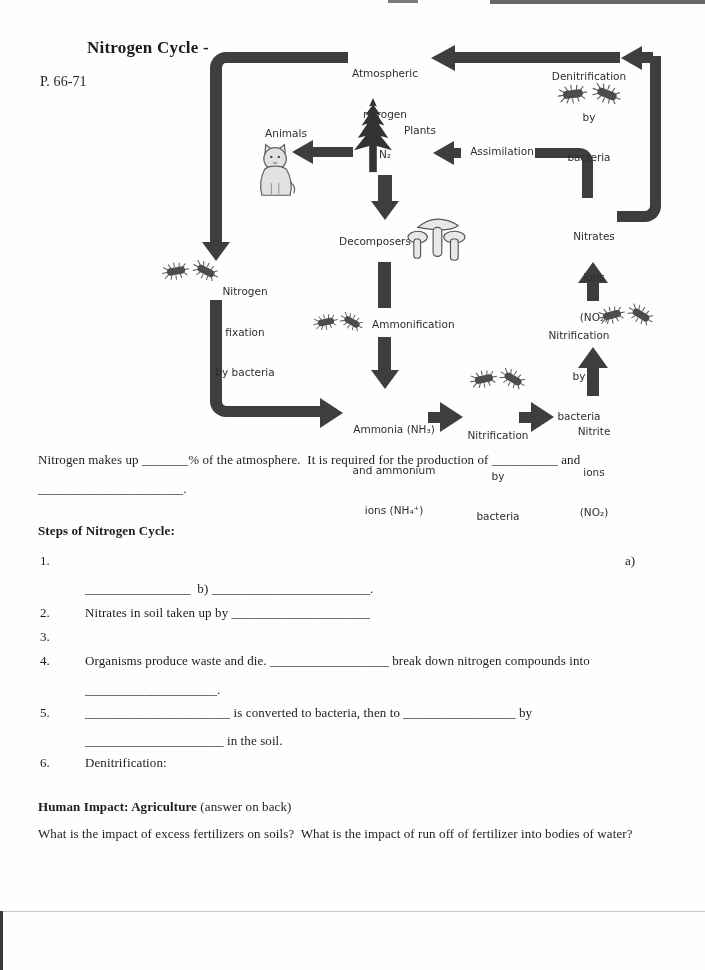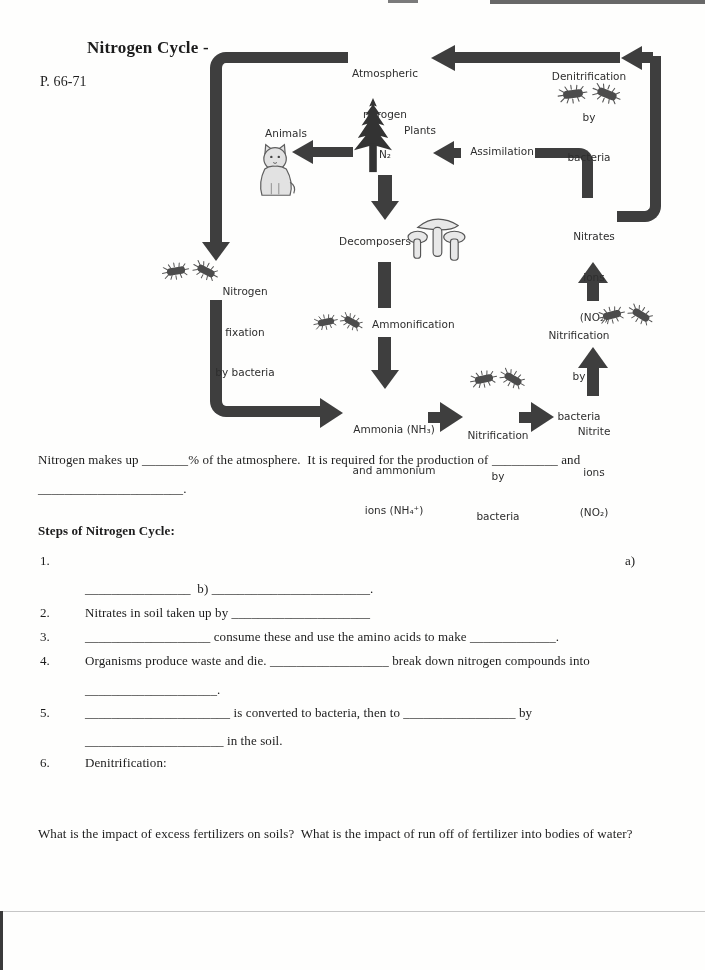--- a/index.html
+++ b/index.html
@@ -253,28 +253,28 @@
   <div class="t tb" style="left:38px;top:523px">Steps of Nitrogen Cycle:</div>
 
   <div class="t" style="left:40px;top:553px">1.</div>
   <div class="t" style="left:625px;top:553px">a)</div>
   <div class="t" style="left:85px;top:581px">________________  b) ________________________.</div>
 
   <div class="t" style="left:40px;top:605px">2.</div>
   <div class="t" style="left:85px;top:605px">Nitrates in soil taken up by _____________________</div>
 
   <div class="t" style="left:40px;top:629px">3.</div>
-  <div class="t" style="left:85px;top:629px">___________________ consume these and use the amino acids to make _____________.</div>
 
   <div class="t" style="left:40px;top:653px">4.</div>
   <div class="t" style="left:85px;top:653px">Organisms produce waste and die. __________________ break down nitrogen compounds into</div>
   <div class="t" style="left:85px;top:682px">____________________.</div>
 
   <div class="t" style="left:40px;top:705px">5.</div>
   <div class="t" style="left:85px;top:705px">______________________ is converted to bacteria, then to _________________ by</div>
   <div class="t" style="left:85px;top:733px">_____________________ in the soil.</div>
 
   <div class="t" style="left:40px;top:755px">6.</div>
   <div class="t" style="left:85px;top:755px">Denitrification:</div>
 
+  <div class="t" style="left:38px;top:799px"><span class="tb">Human Impact: Agriculture</span><span> (answer on back)</span></div>
   <div class="t" style="left:38px;top:826px">What is the impact of excess fertilizers on soils?  What is the impact of run off of fertilizer into bodies of water?</div>
 
 </div>
 
 </body></html>

